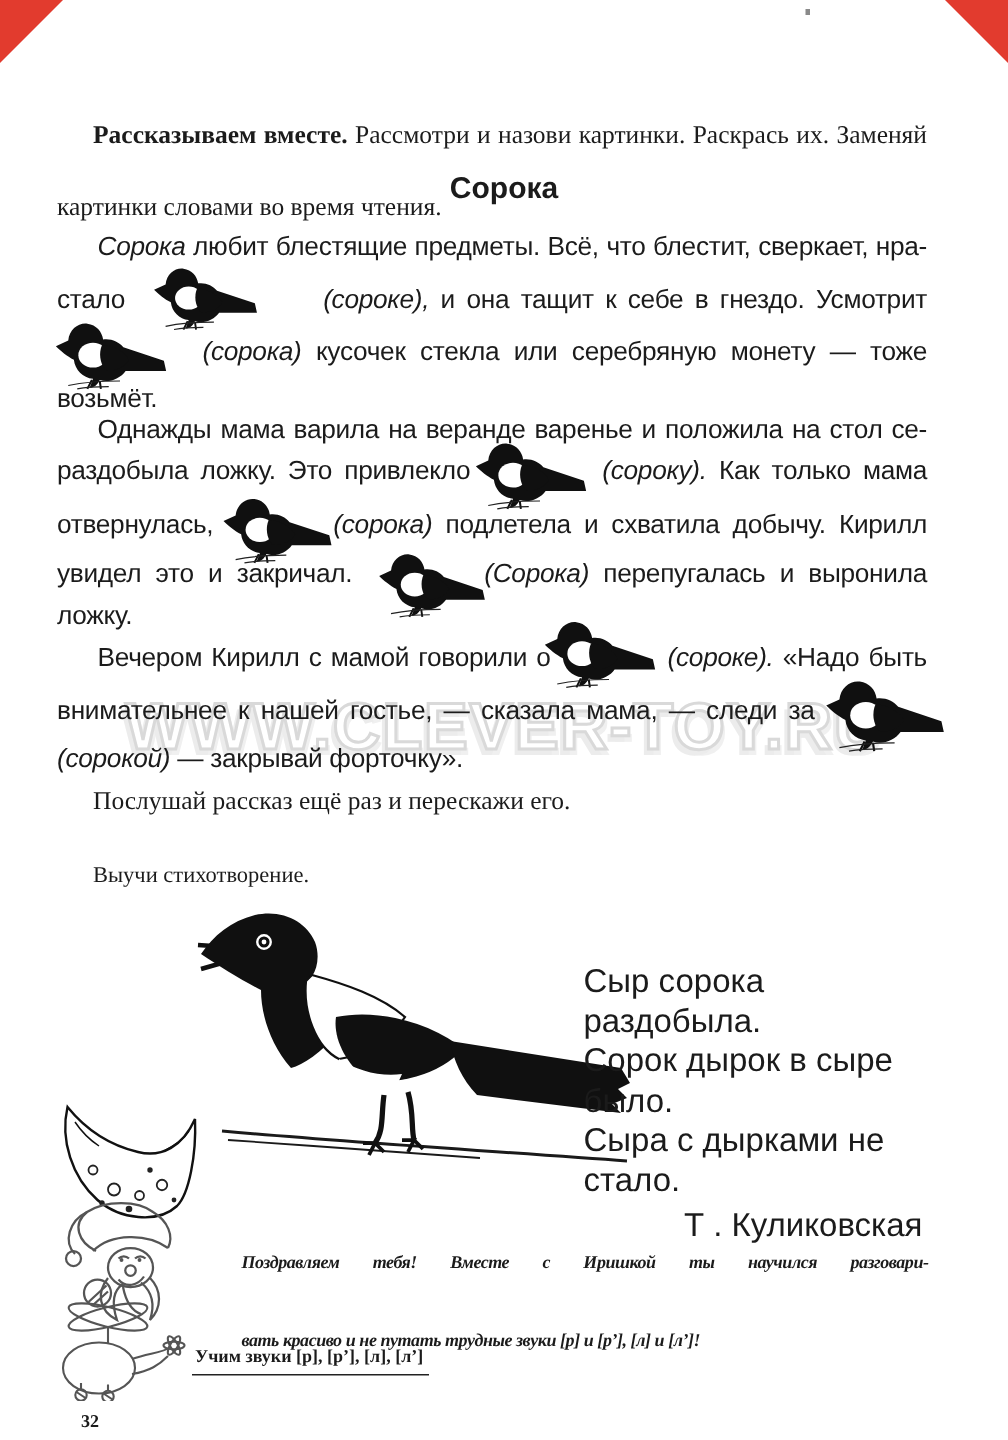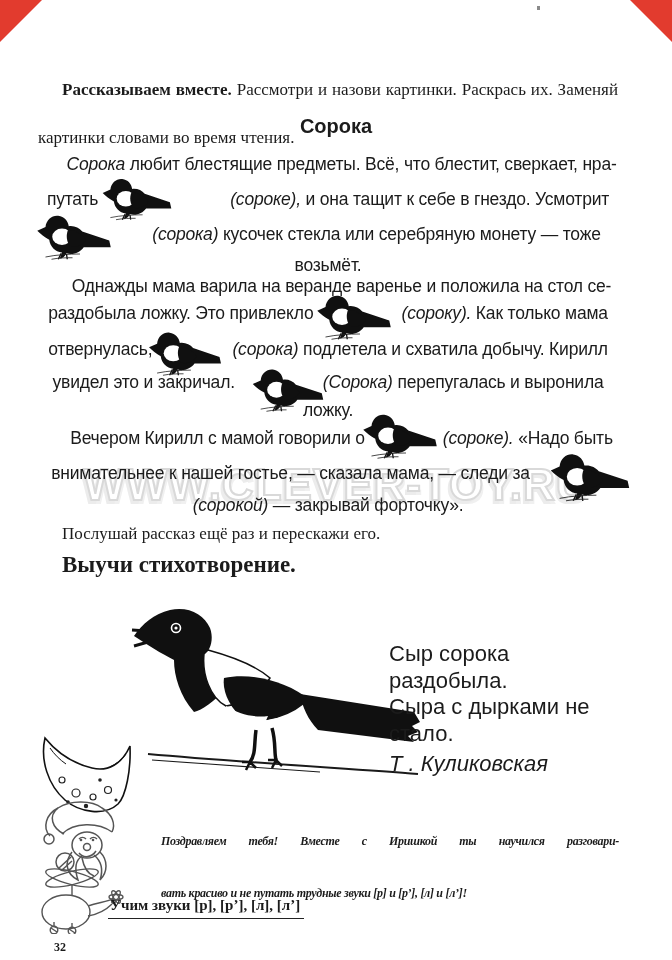--- a/index.html
+++ b/index.html
@@ -18,42 +18,42 @@
   .serif{font-family:"Liberation Serif",serif;}
   .instr{position:absolute;left:38px;top:78px;width:580px;font-size:17px;line-height:24px;z-index:1;}
   .jline{text-align:justify;}
   .jline::after{content:"";display:inline-block;width:100%;height:0;}
   .ind{text-indent:24px;}
   .b{font-weight:bold;}
   
   .title{position:absolute;left:38px;top:115px;width:596px;text-align:center;
          font-weight:bold;font-size:20px;z-index:1;}
   .sline{position:absolute;left:38px;width:580px;font-size:17.5px;line-height:24px;
-         letter-spacing:-0.2px;z-index:1;text-align:center;}
+         letter-spacing:-0.2px;z-index:1;}
   .sline.ind7{text-indent:27px;}
   .it{font-style:italic;}
   .sp{display:inline-block;height:2px;}
   .narrow{width:505px;}
   .listen{position:absolute;left:38px;top:524px;width:580px;font-size:17px;z-index:1;}
-  .learn{position:absolute;left:62px;top:552px;font-size:23px;font-weight:bold;z-index:1;}
+  .learn{position:absolute;left:62px;top:576px;font-size:15px;font-weight:normal;z-index:1;}
   
   .poem{position:absolute;left:389px;top:641px;width:240px;font-size:22px;line-height:26.5px;z-index:1;}
-  .poem .author{font-style:italic;padding-right:14px;margin-top:4px;}
+  .poem .author{text-align:right;padding-right:14px;margin-top:4px;}
   
   .bird{position:absolute;z-index:2;}
   .bigbird,.cheese,.gnome,.heli{position:absolute;z-index:1;}
   
   .congrats{position:absolute;left:161px;top:828px;width:458px;z-index:1;
     font-family:"Liberation Serif",serif;font-weight:bold;font-style:italic;
     font-size:12px;line-height:26px;letter-spacing:-0.3px;}
   
   .pagenum{position:absolute;left:54px;top:940px;font-family:"Liberation Serif",serif;
     font-weight:bold;font-size:12px;z-index:2;}
-  .series{position:absolute;left:108px;top:897px;z-index:1;font-family:"Liberation Serif",serif;
-    font-weight:bold;font-size:15px;border-bottom:1.5px solid #222;padding:0 4px 4px 2px;}
+  .series{position:absolute;left:128px;top:897px;z-index:1;font-family:"Liberation Serif",serif;
+    font-weight:bold;font-size:12px;border-bottom:1.5px solid #222;padding:0 4px 4px 2px;}
 </style>
 </head>
 <body>
 
 <svg width="0" height="0" style="position:absolute" aria-hidden="true">
   <defs>
     <symbol id="magpie" viewBox="0 0 100 64">
       <path fill="#101010" d="M1 25 L12 20 C13 10 21 4 29 5 C37 6 42 12 43 19 C50 18 57 21 61 26 L97 38 L99 47 L63 47 C58 54 48 58 40 55 C38 59 35 62 31 62 L34 54 C25 53 18 46 17 37 C11 34 5 29 1 25 Z"></path>
       <ellipse cx="34" cy="33" rx="13" ry="11" fill="#ffffff"></ellipse>
       <path fill="#101010" d="M42 24 C52 24 62 30 66 37 C62 44 53 48 45 46 C40 40 39 31 42 24 Z"></path>
@@ -71,21 +71,21 @@
 
 <div class="instr serif">
   <div class="jline ind"><span class="b">Рассказываем вместе.</span><span> Рассмотри и назови картинки. Раскрась их. Заменяй</span></div>
   <div>картинки словами во время чтения.</div>
 </div>
 
 <div class="title">Сорока</div>
 
 <div class="sline jline ind7" style="top:152px"><span class="it">Сорока</span><span> любит блестящие предметы. Всё, что блестит, сверкает, нра-</span></div>
 
-<div class="sline jline" style="top:187px"><span>путать</span><span class="sp" style="width:132px"></span><span class="it">(сороке),</span><span> и она тащит к себе в гнездо. Усмотрит</span></div>
+<div class="sline jline" style="top:187px"><span>стало</span><span class="sp" style="width:132px"></span><span class="it">(сороке),</span><span> и она тащит к себе в гнездо. Усмотрит</span></div>
 
 <div class="sline jline" style="top:222px"><span class="sp" style="width:97px"></span><span class="it">(сорока)</span><span> кусочек стекла или серебряную монету — тоже</span></div>
 
 <div class="sline" style="top:253px">возьмёт.</div>
 
 <div class="sline jline ind7" style="top:274px">Однажды мама варила на веранде варенье и положила на стол се-</div>
 
 <div class="sline jline" style="top:301px"><span>раздобыла ложку. Это привлекло</span><span class="sp" style="width:88px"></span><span class="it">(сороку).</span><span> Как только мама</span></div>
 
 <div class="sline jline" style="top:337px"><span>отвернулась,</span><span class="sp" style="width:80px"></span><span class="it">(сорока)</span><span> подлетела и схватила добычу. Кирилл</span></div>
@@ -149,20 +149,21 @@
   <circle cx="63" cy="67" r="3" fill="none" stroke="#222" stroke-width="1.2"></circle>
   <circle cx="78" cy="60" r="3.5" fill="none" stroke="#222" stroke-width="1.2"></circle>
   <circle cx="56" cy="76" r="2.2" fill="#222"></circle>
   <circle cx="70" cy="50" r="1.8" fill="#222"></circle>
   <circle cx="38" cy="72" r="1.8" fill="#222"></circle>
   <circle cx="86" cy="70" r="1.6" fill="#222"></circle>
 </svg>
 
 <div class="poem">
   <div>Сыр сорока раздобыла.</div>
+  <div>Сорок дырок в сыре было.</div>
   <div>Сыра с дырками не стало.</div>
   <div class="author">Т . Куликовская</div>
 </div>
 
 <svg class="gnome" viewBox="0 0 96 88" style="left:34px;top:798px;width:96px;height:88px">
   <g fill="none" stroke="#555555" stroke-width="1.5">
     <path d="M30 36 C18 30 14 18 24 10 C36 2 58 2 68 10 C78 16 82 26 78 34"></path>
     <path d="M28 36 C40 24 64 24 78 34"></path>
     <path d="M24 10 C12 16 8 30 16 38"></path>
     <circle cx="15" cy="41" r="5"></circle>

